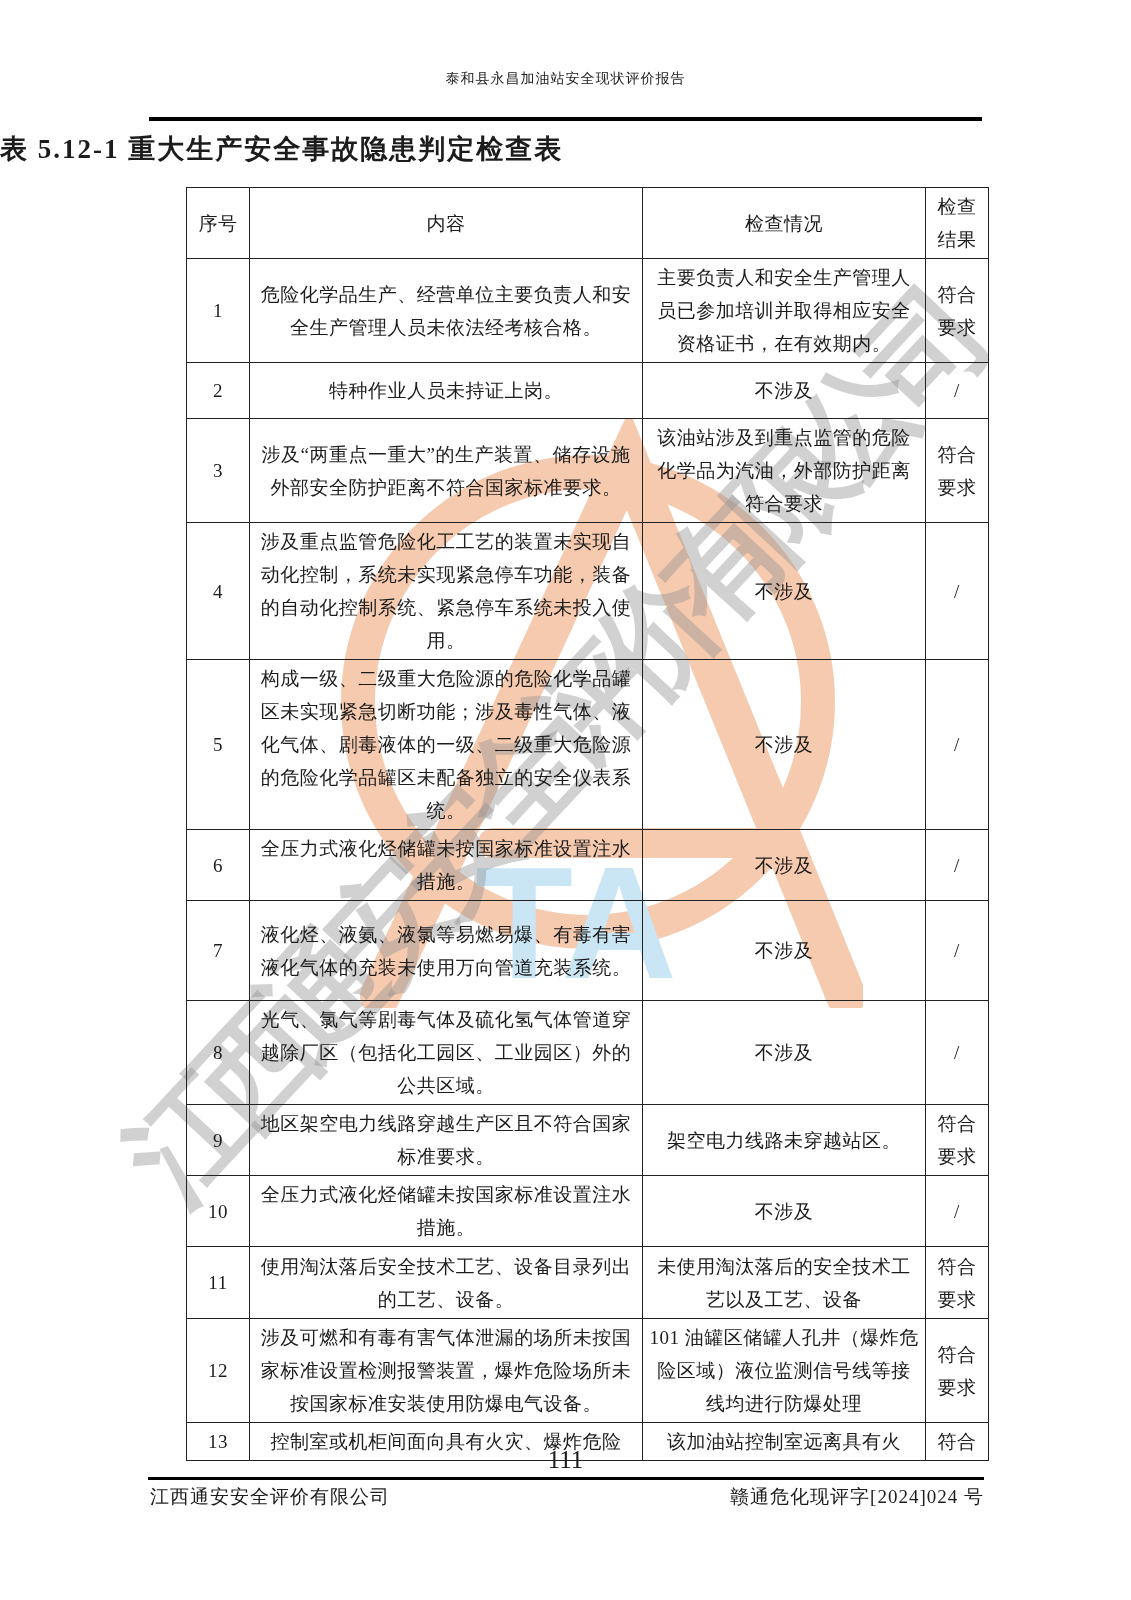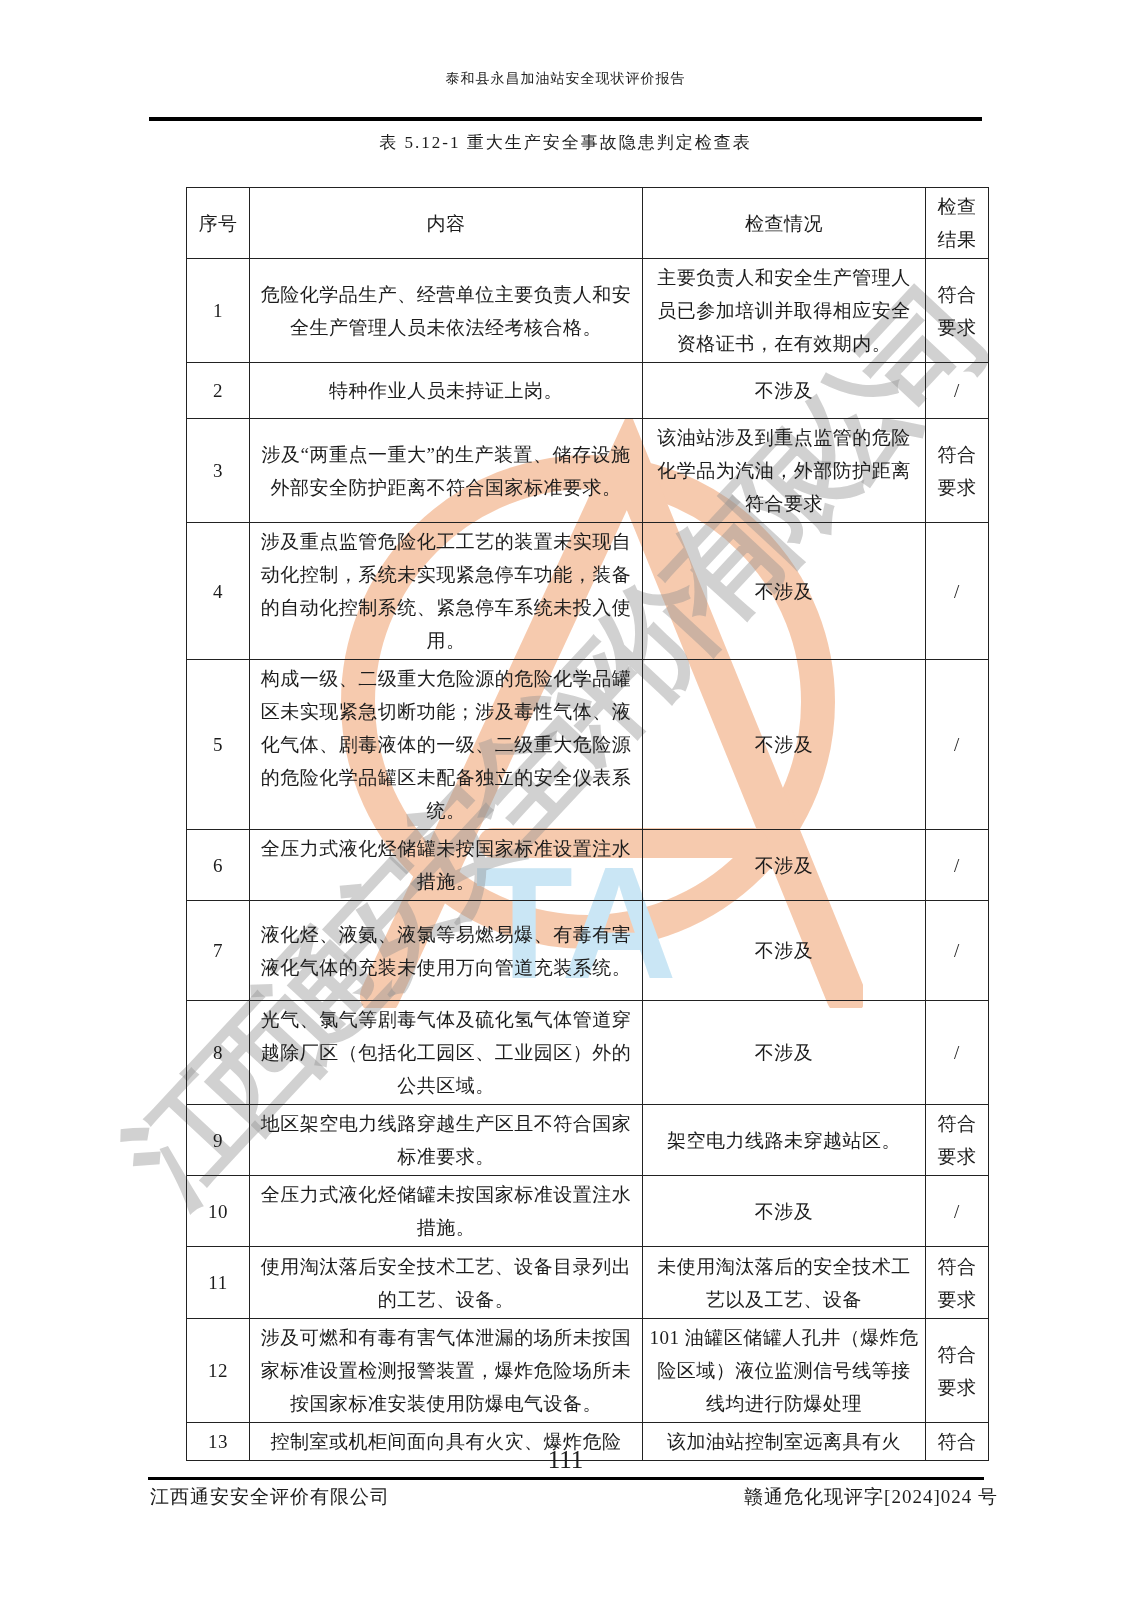--- a/index.html
+++ b/index.html
@@ -14,22 +14,22 @@
 
   
   .doc-header-title {
     position:absolute; top:70px; left:0; width:100%;
     text-align:center; font-size:14px; letter-spacing:1px;
   }
   .header-rule {
     position:absolute; top:117px; left:149px; width:833px; height:4px; background:#000;
   }
   .table-title {
-    position:absolute; top:131px; left:0; width:100%; text-align:center;
-    font-size:17px; font-weight:normal; letter-spacing:2px;
+    position:absolute; top:131px; left:0; width:100%; 
+    font-size:27px; font-weight:bold; letter-spacing:2px;
     font-family:"Liberation Serif", serif;
   }
 
   
   table.check-table {
     position:absolute; left:186px; top:187px; width:802px;
     border-collapse:collapse; table-layout:fixed;
     background:transparent;
   }
   .check-table th, .check-table td {
@@ -48,21 +48,21 @@
     position:absolute; top:1446px; left:0; width:100%;
     text-align:center; font-size:25px;
   }
   .footer-rule {
     position:absolute; top:1477px; left:148px; width:836px; height:3px; background:#000;
   }
   .footer-left {
     position:absolute; top:1484px; left:150px; font-size:19px; letter-spacing:1px;
   }
   .footer-right {
-    position:absolute; top:1484px; right:133px; font-size:19px; letter-spacing:1px;
+    position:absolute; top:1484px; right:147px; font-size:19px; letter-spacing:1px;
   }
 
   
   .wm-diagonal {
     position:absolute; left:150px; top:1110px;
     transform-origin:0 50%; transform:rotate(-47deg);
     font-family:"Liberation Sans", sans-serif;
     font-size:118px; font-weight:bold; letter-spacing:-20px;
     color:rgba(145,145,145,0.42); white-space:nowrap; line-height:1.2;
   }

